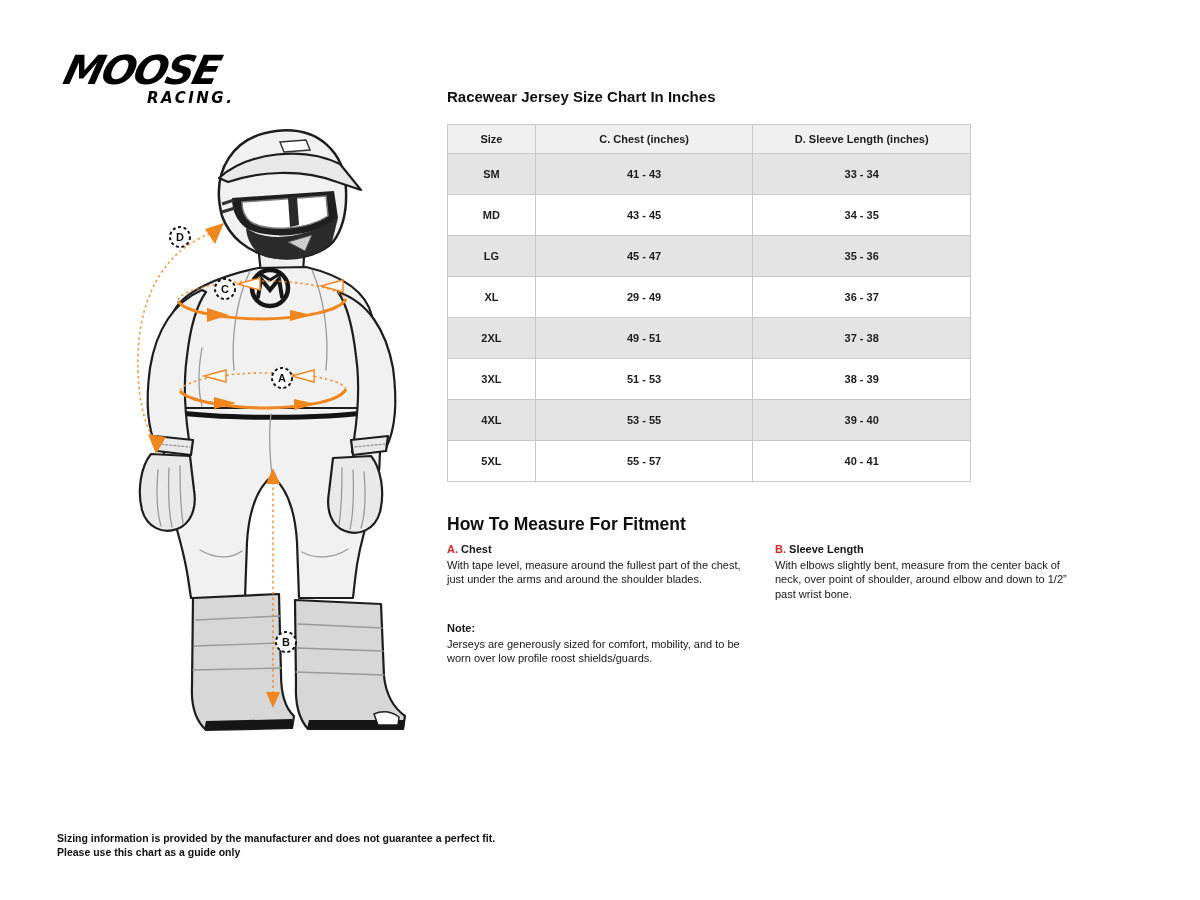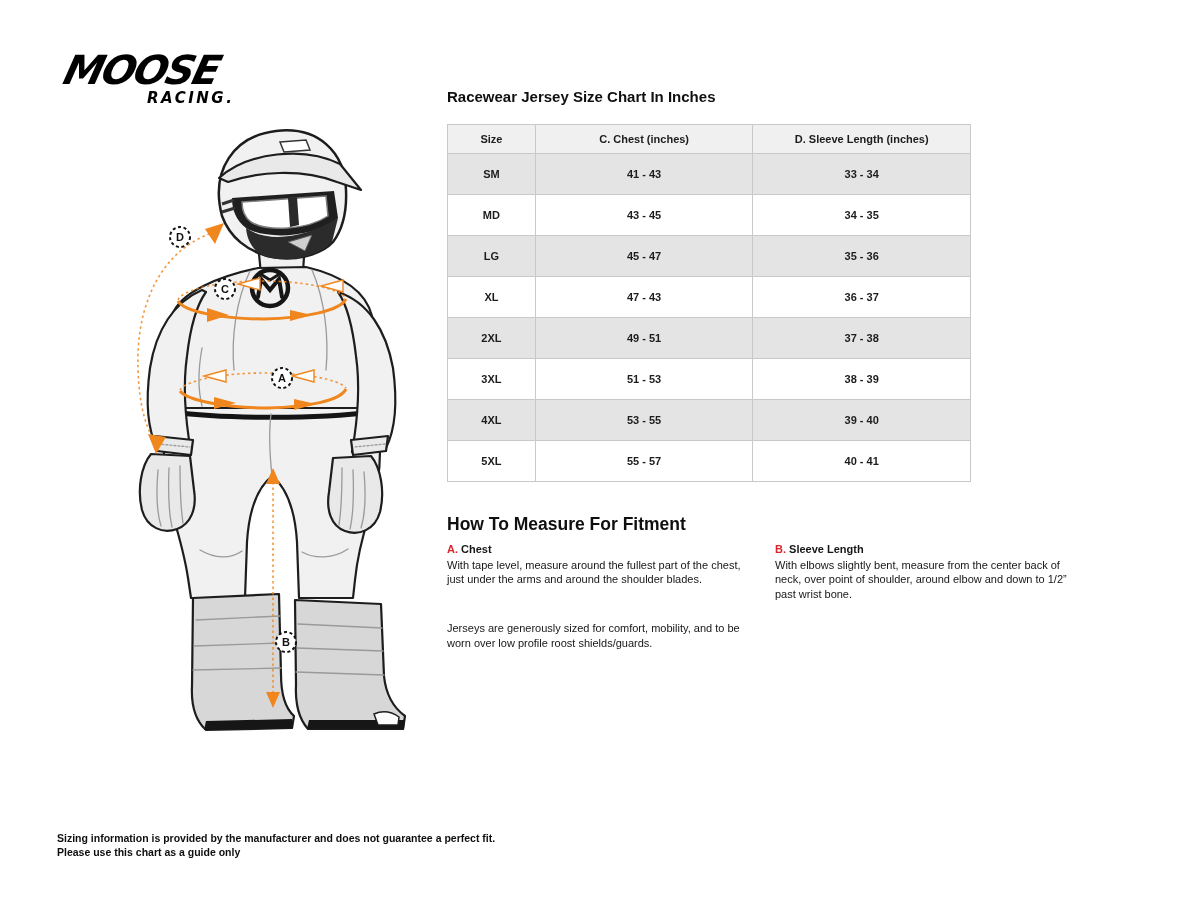--- a/index.html
+++ b/index.html
@@ -202,21 +202,21 @@
         <td>43 - 45</td>
         <td>34 - 35</td>
       </tr>
       <tr>
         <td>LG</td>
         <td>45 - 47</td>
         <td>35 - 36</td>
       </tr>
       <tr>
         <td>XL</td>
-        <td>47 - 43</td>
+        <td>29 - 49</td>
         <td>36 - 37</td>
       </tr>
       <tr>
         <td>2XL</td>
         <td>49 - 51</td>
         <td>37 - 38</td>
       </tr>
       <tr>
         <td>3XL</td>
         <td>51 - 53</td>
@@ -247,20 +247,21 @@
 
   <div class="measure-col col-b">
     <div class="lbl">
       <span class="red">B.</span>
       <span>Sleeve Length</span>
     </div>
     <p>With elbows slightly bent, measure from the center back of neck, over point of shoulder, around elbow and down to 1/2” past wrist bone.</p>
   </div>
 
   <div class="measure-col note">
+    <div class="lbl">Note:</div>
     <p>Jerseys are generously sized for comfort, mobility, and to be worn over low profile roost shields/guards.</p>
   </div>
 
   <div class="footer">
     <div>Sizing information is provided by the manufacturer and does not guarantee a perfect fit.</div>
     <div>Please use this chart as a guide only</div>
   </div>
 
 </div>
 

